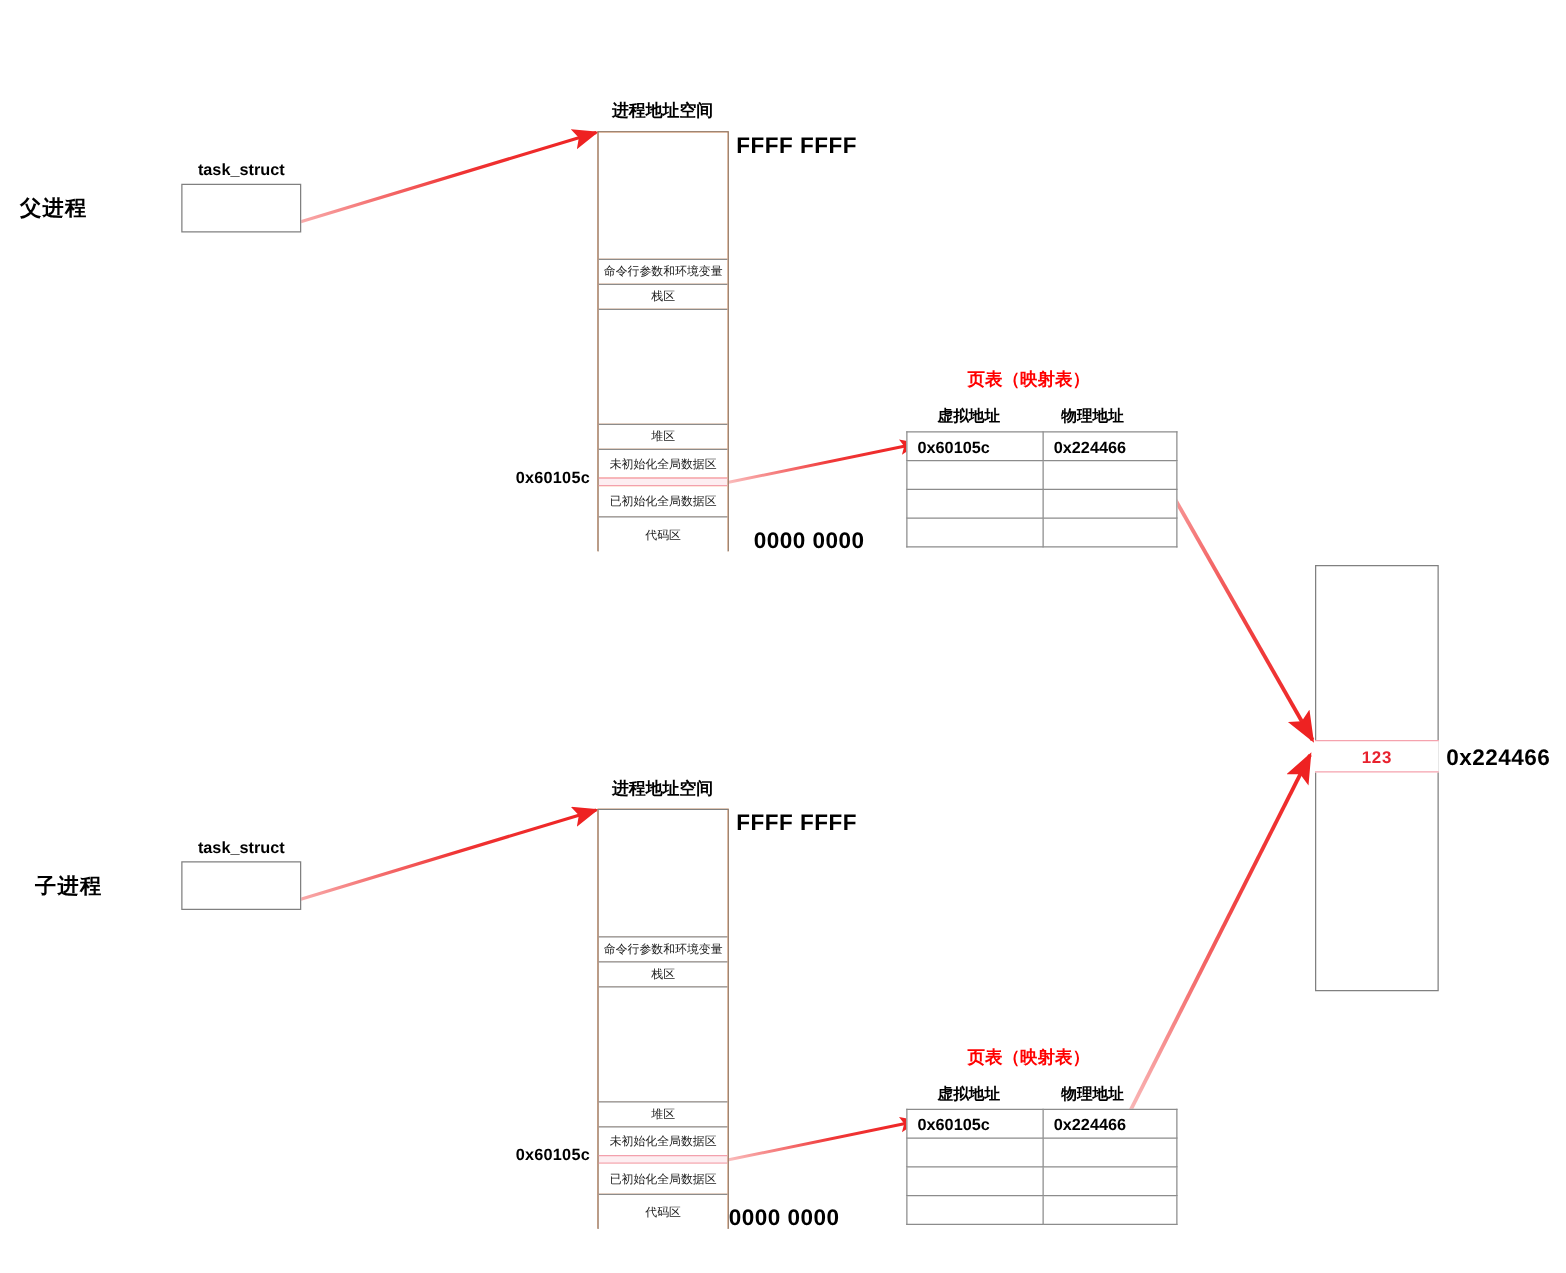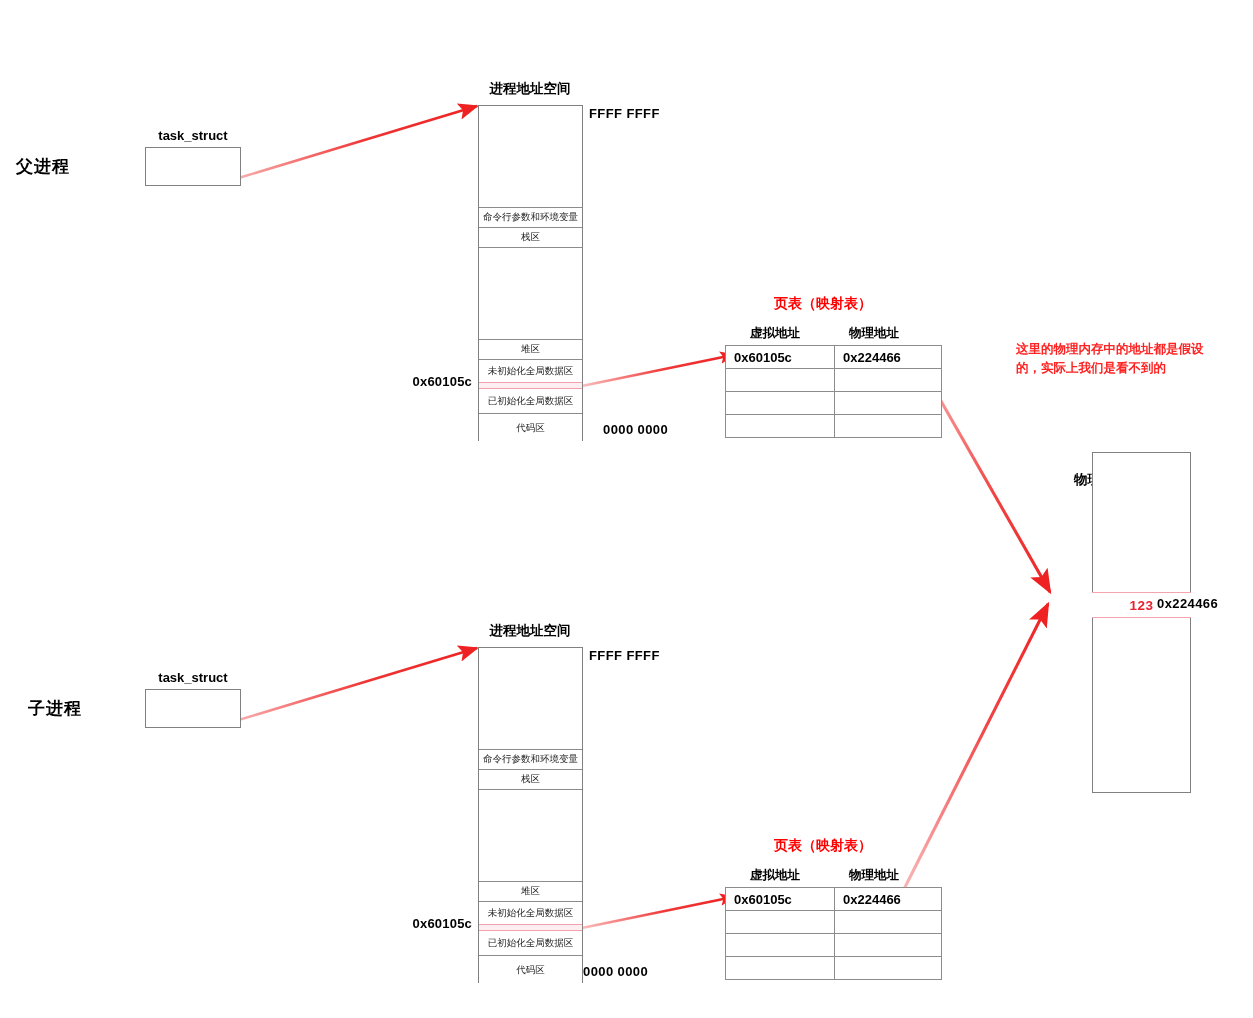--- a/index.html
+++ b/index.html
@@ -67,21 +67,21 @@
     white-space: nowrap;
     background: #ffffff;
   }
   .as-seg.divider-top { border-top: 1px solid #8c8c8c; }
   .as-seg.marker {
     border-top: 1.2px solid #f3a0ad;
     border-bottom: 1.2px solid #f3a0ad;
     background: #fdeef1;
   }
   .hex-label {
-    font-size: 13px;
+    font-size: 18px;
     font-weight: bold;
     white-space: nowrap;
     letter-spacing: 0.4px;
   }
   .addr-tag {
     font-size: 13px;
     font-weight: bold;
     white-space: nowrap;
     text-align: right;
     letter-spacing: 0.2px;
@@ -254,24 +254,23 @@
       <td></td>
       <td></td>
     </tr>
     <tr>
       <td></td>
       <td></td>
     </tr>
   </tbody>
     </table>
 
-  <div class="abs note" style="left:1016px; top:340px;">这里的物理内存中的地址都是假设的，实际上我们是看不到的</div>
 
   <div class="abs pm-title" style="left:1042px; top:432px; width:118px;margin-top:39px;">物理内存</div>
-  <div class="abs pm-box" style="left:1052px; top:452px; width:99px; height:341px;margin-left:40px;">
+  <div class="abs pm-box" style="left:1052px; top:452px; width:99px; height:341px;">
     <div class="pm-cell" style="top:139px; height:26px;">
       <span class="pm-value">123</span>
     </div>
   </div>
   <div class="abs hex-label" style="left:1157px; top:596px;">0x224466</div>
 
   <div class="abs proc-label" style="left:28px; top:697px;">子进程</div>
 
   <div class="abs ts-title" style="left:145px; top:670px; width:96px;">task_struct</div>
   <div class="abs ts-box" style="left:145px; top:689px; width:96px; height:39px;"></div>

